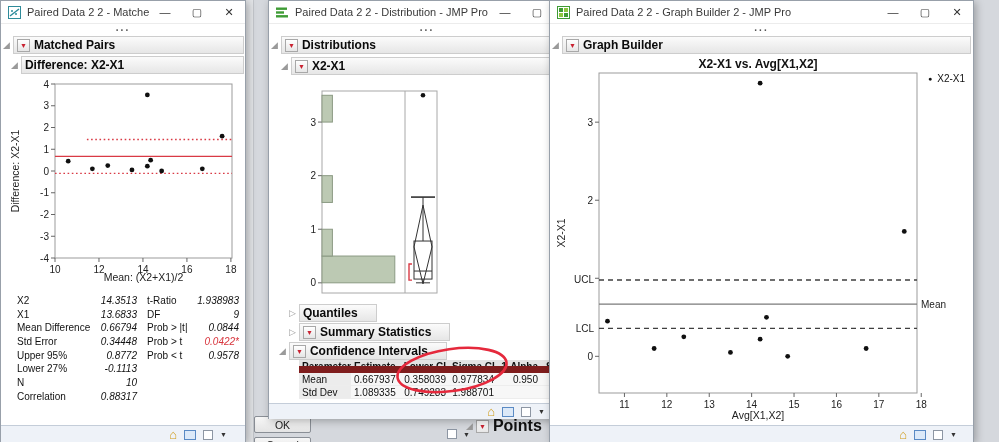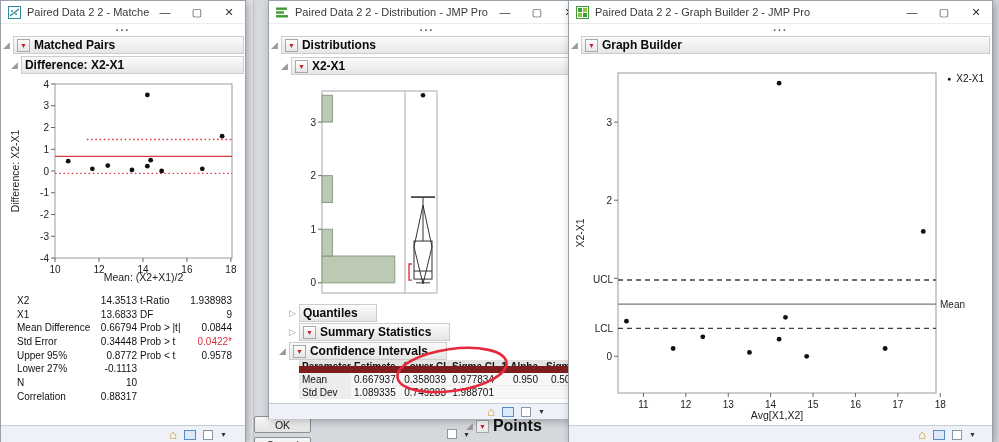--- a/index.html
+++ b/index.html
@@ -18,24 +18,24 @@
   .outline-bar.fill{flex:1;}
   .redtri{width:11px;height:11px;border:1px solid #a8a8a8;background:linear-gradient(#fff,#e6e6e6);display:inline-flex;align-items:center;justify-content:center;margin-right:4px;font-size:7px;color:#c92231;line-height:1;flex:0 0 auto;}
   .statusbar{position:absolute;left:0;right:0;height:17px;background:#eef2f8;border-top:1px solid #c4cdd9;display:flex;align-items:center;justify-content:flex-end;gap:7px;box-sizing:border-box;}
   .home-glyph{font-size:13px;color:#cf9a16;font-weight:bold;line-height:1;}
   .winprev{width:12px;height:10px;border:1px solid #5a8ac4;background:#dce9f8;box-sizing:border-box;}
   .winprev .bar{height:3px;background:#5a8ac4;}
   .cbx{width:10px;height:10px;border:1px solid #8d96a3;background:#fff;box-sizing:border-box;}
   .caret{font-size:7px;color:#333;line-height:1;}
   svg text.tick{font-size:10px;fill:#222;font-family:"Liberation Sans",sans-serif;}
   svg text.axlab{font-size:10.5px;fill:#222;font-family:"Liberation Sans",sans-serif;}
-  .stats{position:absolute;display:flex;gap:3px;}
+  .stats{position:absolute;display:flex;gap:10px;}
   .stat-col{display:flex;flex-direction:column;}
   .stat-row{display:flex;justify-content:space-between;height:13.7px;font-size:10px;line-height:13.7px;white-space:nowrap;}
-  .stat-row .val{text-align:right;}
+  .stat-row .val{text-align:right;font-style:italic;}
   .red{color:#d8353d;}
   .ci-table{position:absolute;}
   .ci-row{display:flex;}
   .ci-cell{box-sizing:border-box;padding:0 3px;font-size:10px;height:13px;line-height:13px;overflow:hidden;white-space:nowrap;background:#f7f7f7;border-bottom:1px solid #ededed;}
   .ci-row.head .ci-cell{font-weight:bold;background:#e3e3e3;border-bottom:7px solid #7f1d1d;}
   .ci-cell.c0{background:#ececec;text-align:left;}
   .ci-cell.num{text-align:right;}
   .graph-title{position:absolute;font-weight:bold;font-size:12px;text-align:center;pointer-events:none;}
   .legend{position:absolute;font-size:10px;display:flex;align-items:center;gap:5px;}
   .legend .dot{font-size:7px;line-height:1;}
@@ -320,21 +320,21 @@
   </svg>
 
   <div class="statusbar" style="top:402px;height:16px;padding-right:40px;">
     <span class="home-glyph">⌂</span>
     <span class="winprev"><span class="bar"></span></span>
     <span class="cbx"></span>
     <span class="caret">▼</span>
   </div>
 </div>
 
-<div class="window" style="left:568px;top:0;width:425px;height:442px;">
+<div class="window" style="left:549px;top:0;width:425px;height:442px;">
   <div class="titlebar">
     <svg class="app-icon" viewBox="0 0 13 13">
       <rect x="0.5" y="0.5" width="12" height="12" fill="#fff" stroke="#3f9c35"></rect>
       <rect x="2" y="2" width="4" height="4" fill="#3f9c35"></rect>
         <rect x="7" y="2" width="4" height="4" fill="#8cc63f"></rect>
       <rect x="2" y="7" width="4" height="4" fill="#8cc63f"></rect>
         <rect x="7" y="7" width="4" height="4" fill="#3f9c35"></rect>
     </svg>
     <span class="title-text">Paired Data 2 2 - Graph Builder 2 - JMP Pro</span>
     <div class="win-controls">
@@ -346,20 +346,21 @@
   <div class="grip-dots">...</div>
 
   <div class="outline-row" style="left:2px;top:35px;width:419px;">
     <span class="disc">◢</span>
     <div class="outline-bar fill">
       <span class="redtri">▼</span>
       <span>Graph Builder</span>
     </div>
   </div>
 
+  <div class="graph-title" style="left:49px;top:56px;width:318px;">X2-X1 vs. Avg[X1,X2]</div>
 
   <div style="position:absolute;left:4px;top:56px;">
     <svg id="gb-plot" width="420" height="366" viewBox="0 0 420 366">
         <rect x="45" y="16" width="318" height="320" fill="#fff" stroke="#9b9b9b" stroke-width="1"></rect>
         <line x1="70.44" y1="336" x2="70.44" y2="340" stroke="#666"></line>
         <text x="70.44" y="351" text-anchor="middle" class="tick">11</text>
         <line x1="112.84" y1="336" x2="112.84" y2="340" stroke="#666"></line>
         <text x="112.84" y="351" text-anchor="middle" class="tick">12</text>
         <line x1="155.24" y1="336" x2="155.24" y2="340" stroke="#666"></line>
         <text x="155.24" y="351" text-anchor="middle" class="tick">13</text>

